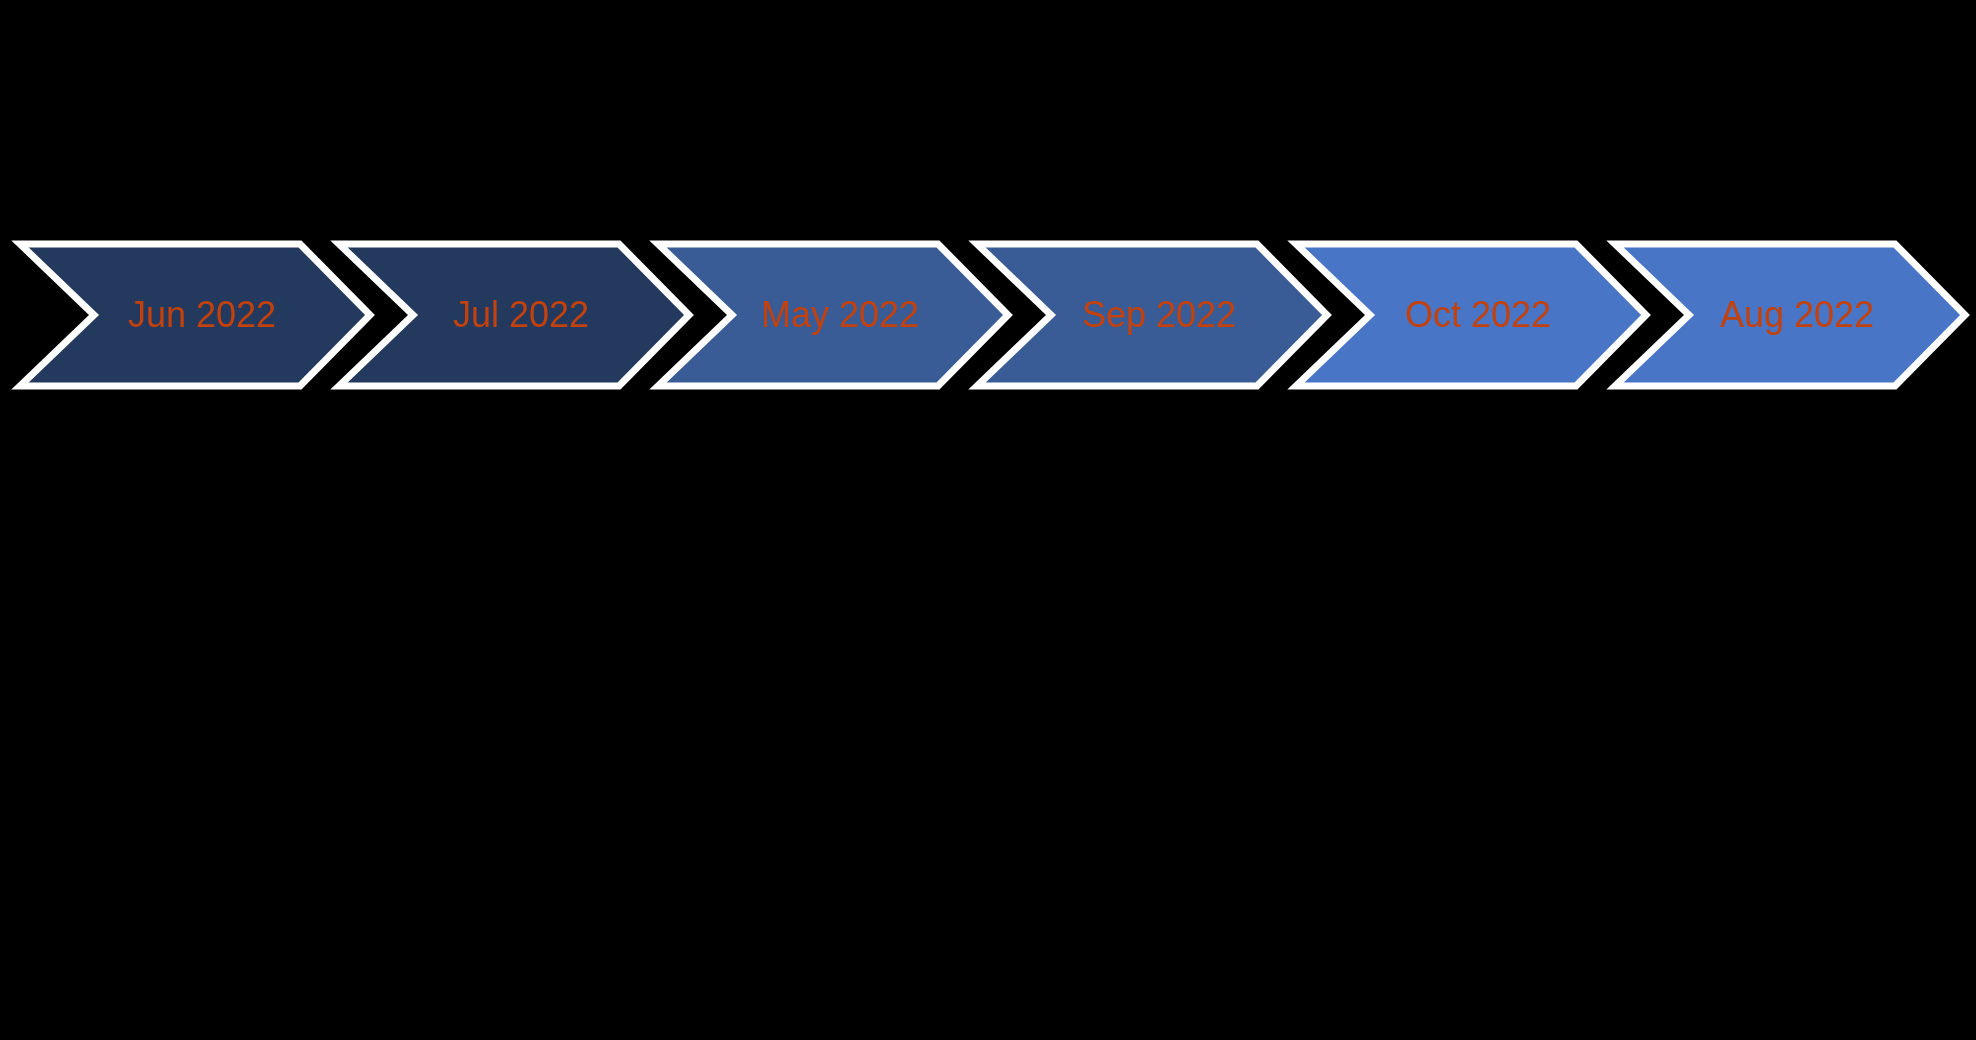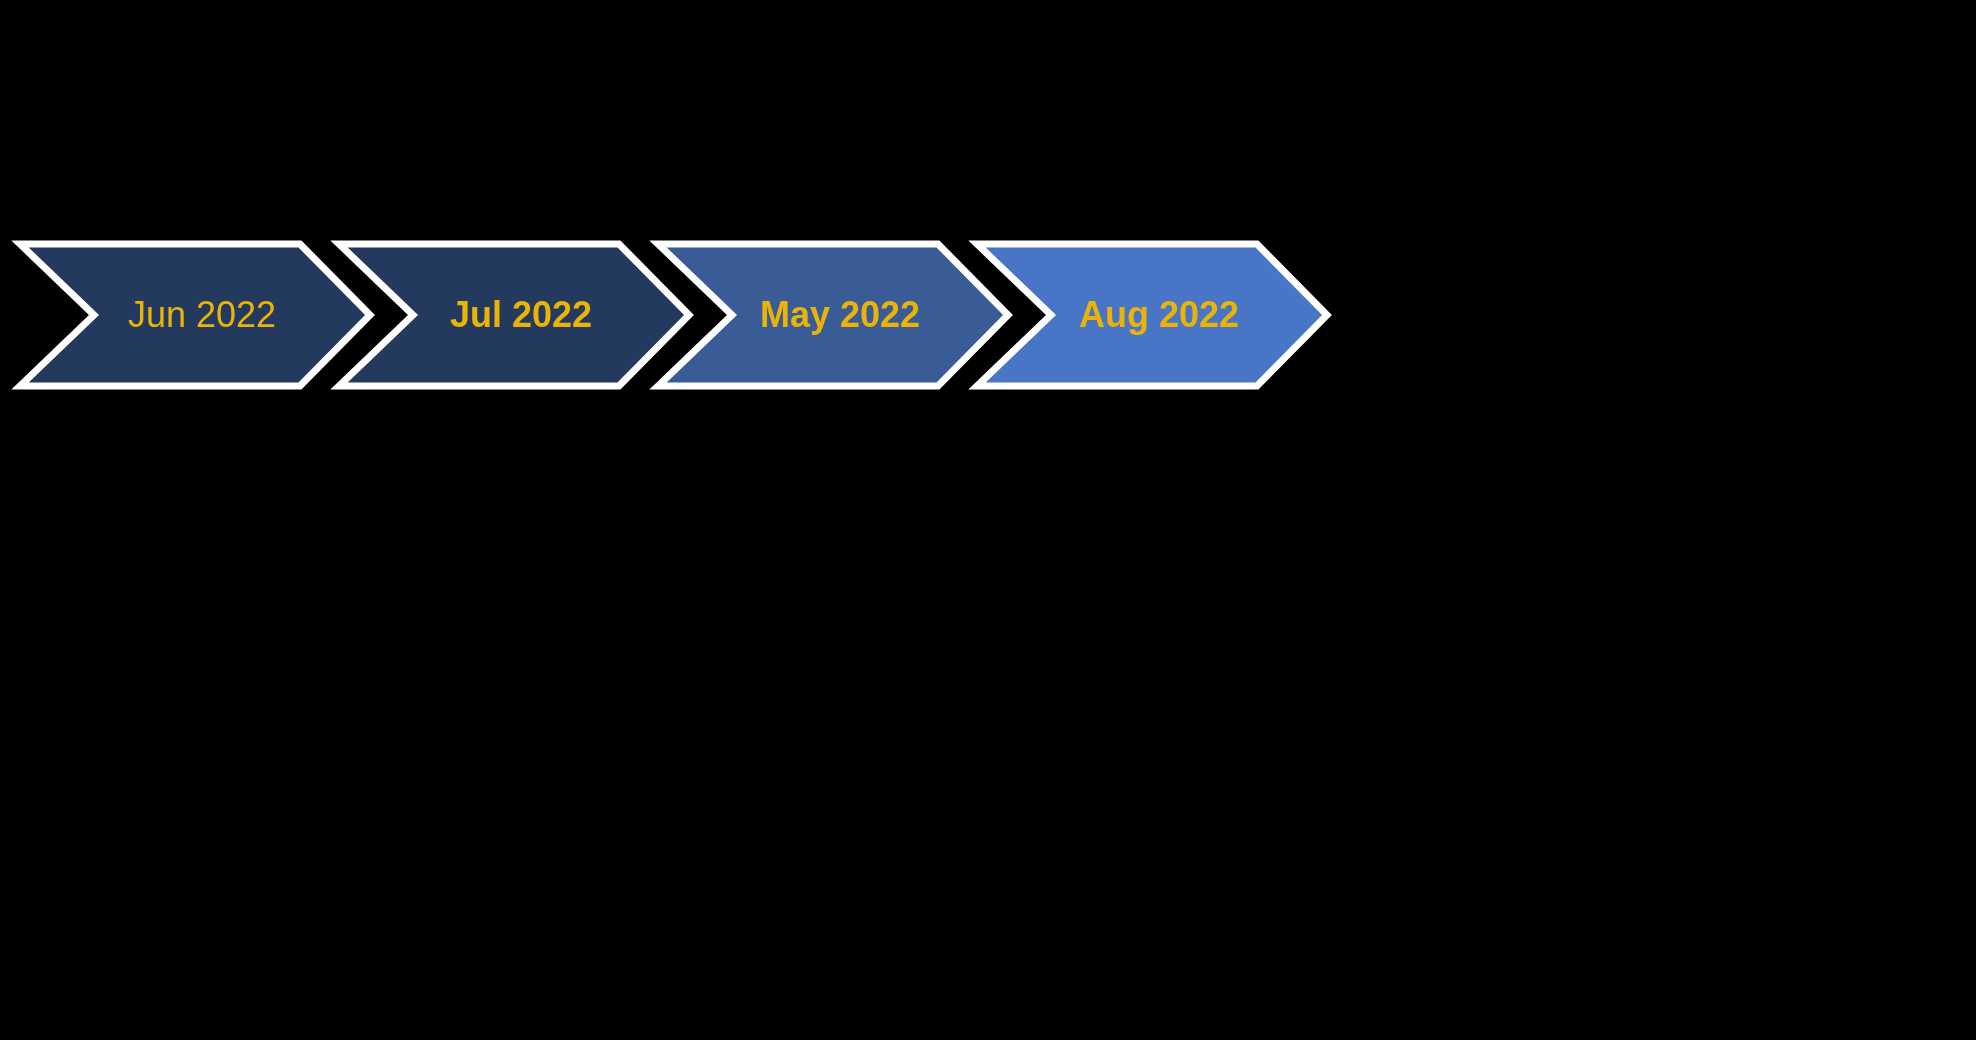--- a/index.html
+++ b/index.html
@@ -18,41 +18,40 @@
     flex-direction: row;
   }
   .chevron {
     position: relative;
     width: 360px;
     height: 150px;
     flex: 0 0 auto;
   }
   .chevron + .chevron {
     margin-left: -41px;
-    font-weight: bold;
   }
   .chevron svg {
     display: block;
     width: 360px;
     height: 150px;
     overflow: visible;
   }
   .chevron .label {
     position: absolute;
     left: 0;
     top: 0;
     width: 100%;
     height: 100%;
     display: flex;
     align-items: center;
     justify-content: center;
     font-family: "Liberation Sans", sans-serif;
     font-size: 36px;
     line-height: 1;
-    color: #eab308;
+    color: #c2410c;
     pointer-events: none;
     padding-left: 6px;
   }
 </style>
 </head>
 <body>
 
 <div class="stage">
   <div class="timeline">
 
@@ -70,21 +69,33 @@
       <span class="label">Jul 2022</span>
     </div>
 
     <div class="chevron">
       <svg viewBox="0 0 360 150">
         <polygon points="4,4 284,4 354,75 284,146 4,146 78,75" stroke="#ffffff" stroke-width="7" stroke-linejoin="miter" stroke-miterlimit="10" fill="#3A5C96"></polygon>
       </svg>
       <span class="label">May 2022</span>
     </div>
 
+    <div class="chevron">
+      <svg viewBox="0 0 360 150">
+        <polygon points="4,4 284,4 354,75 284,146 4,146 78,75" stroke="#ffffff" stroke-width="7" stroke-linejoin="miter" stroke-miterlimit="10" fill="#3A5C96"></polygon>
+      </svg>
+      <span class="label">Sep 2022</span>
+    </div>
 
+    <div class="chevron">
+      <svg viewBox="0 0 360 150">
+        <polygon points="4,4 284,4 354,75 284,146 4,146 78,75" stroke="#ffffff" stroke-width="7" stroke-linejoin="miter" stroke-miterlimit="10" fill="#4875C5"></polygon>
+      </svg>
+      <span class="label">Oct 2022</span>
+    </div>
 
     <div class="chevron">
       <svg viewBox="0 0 360 150">
         <polygon points="4,4 284,4 354,75 284,146 4,146 78,75" stroke="#ffffff" stroke-width="7" stroke-linejoin="miter" stroke-miterlimit="10" fill="#4875C5"></polygon>
       </svg>
       <span class="label">Aug 2022</span>
     </div>
 
   </div>
 </div>

